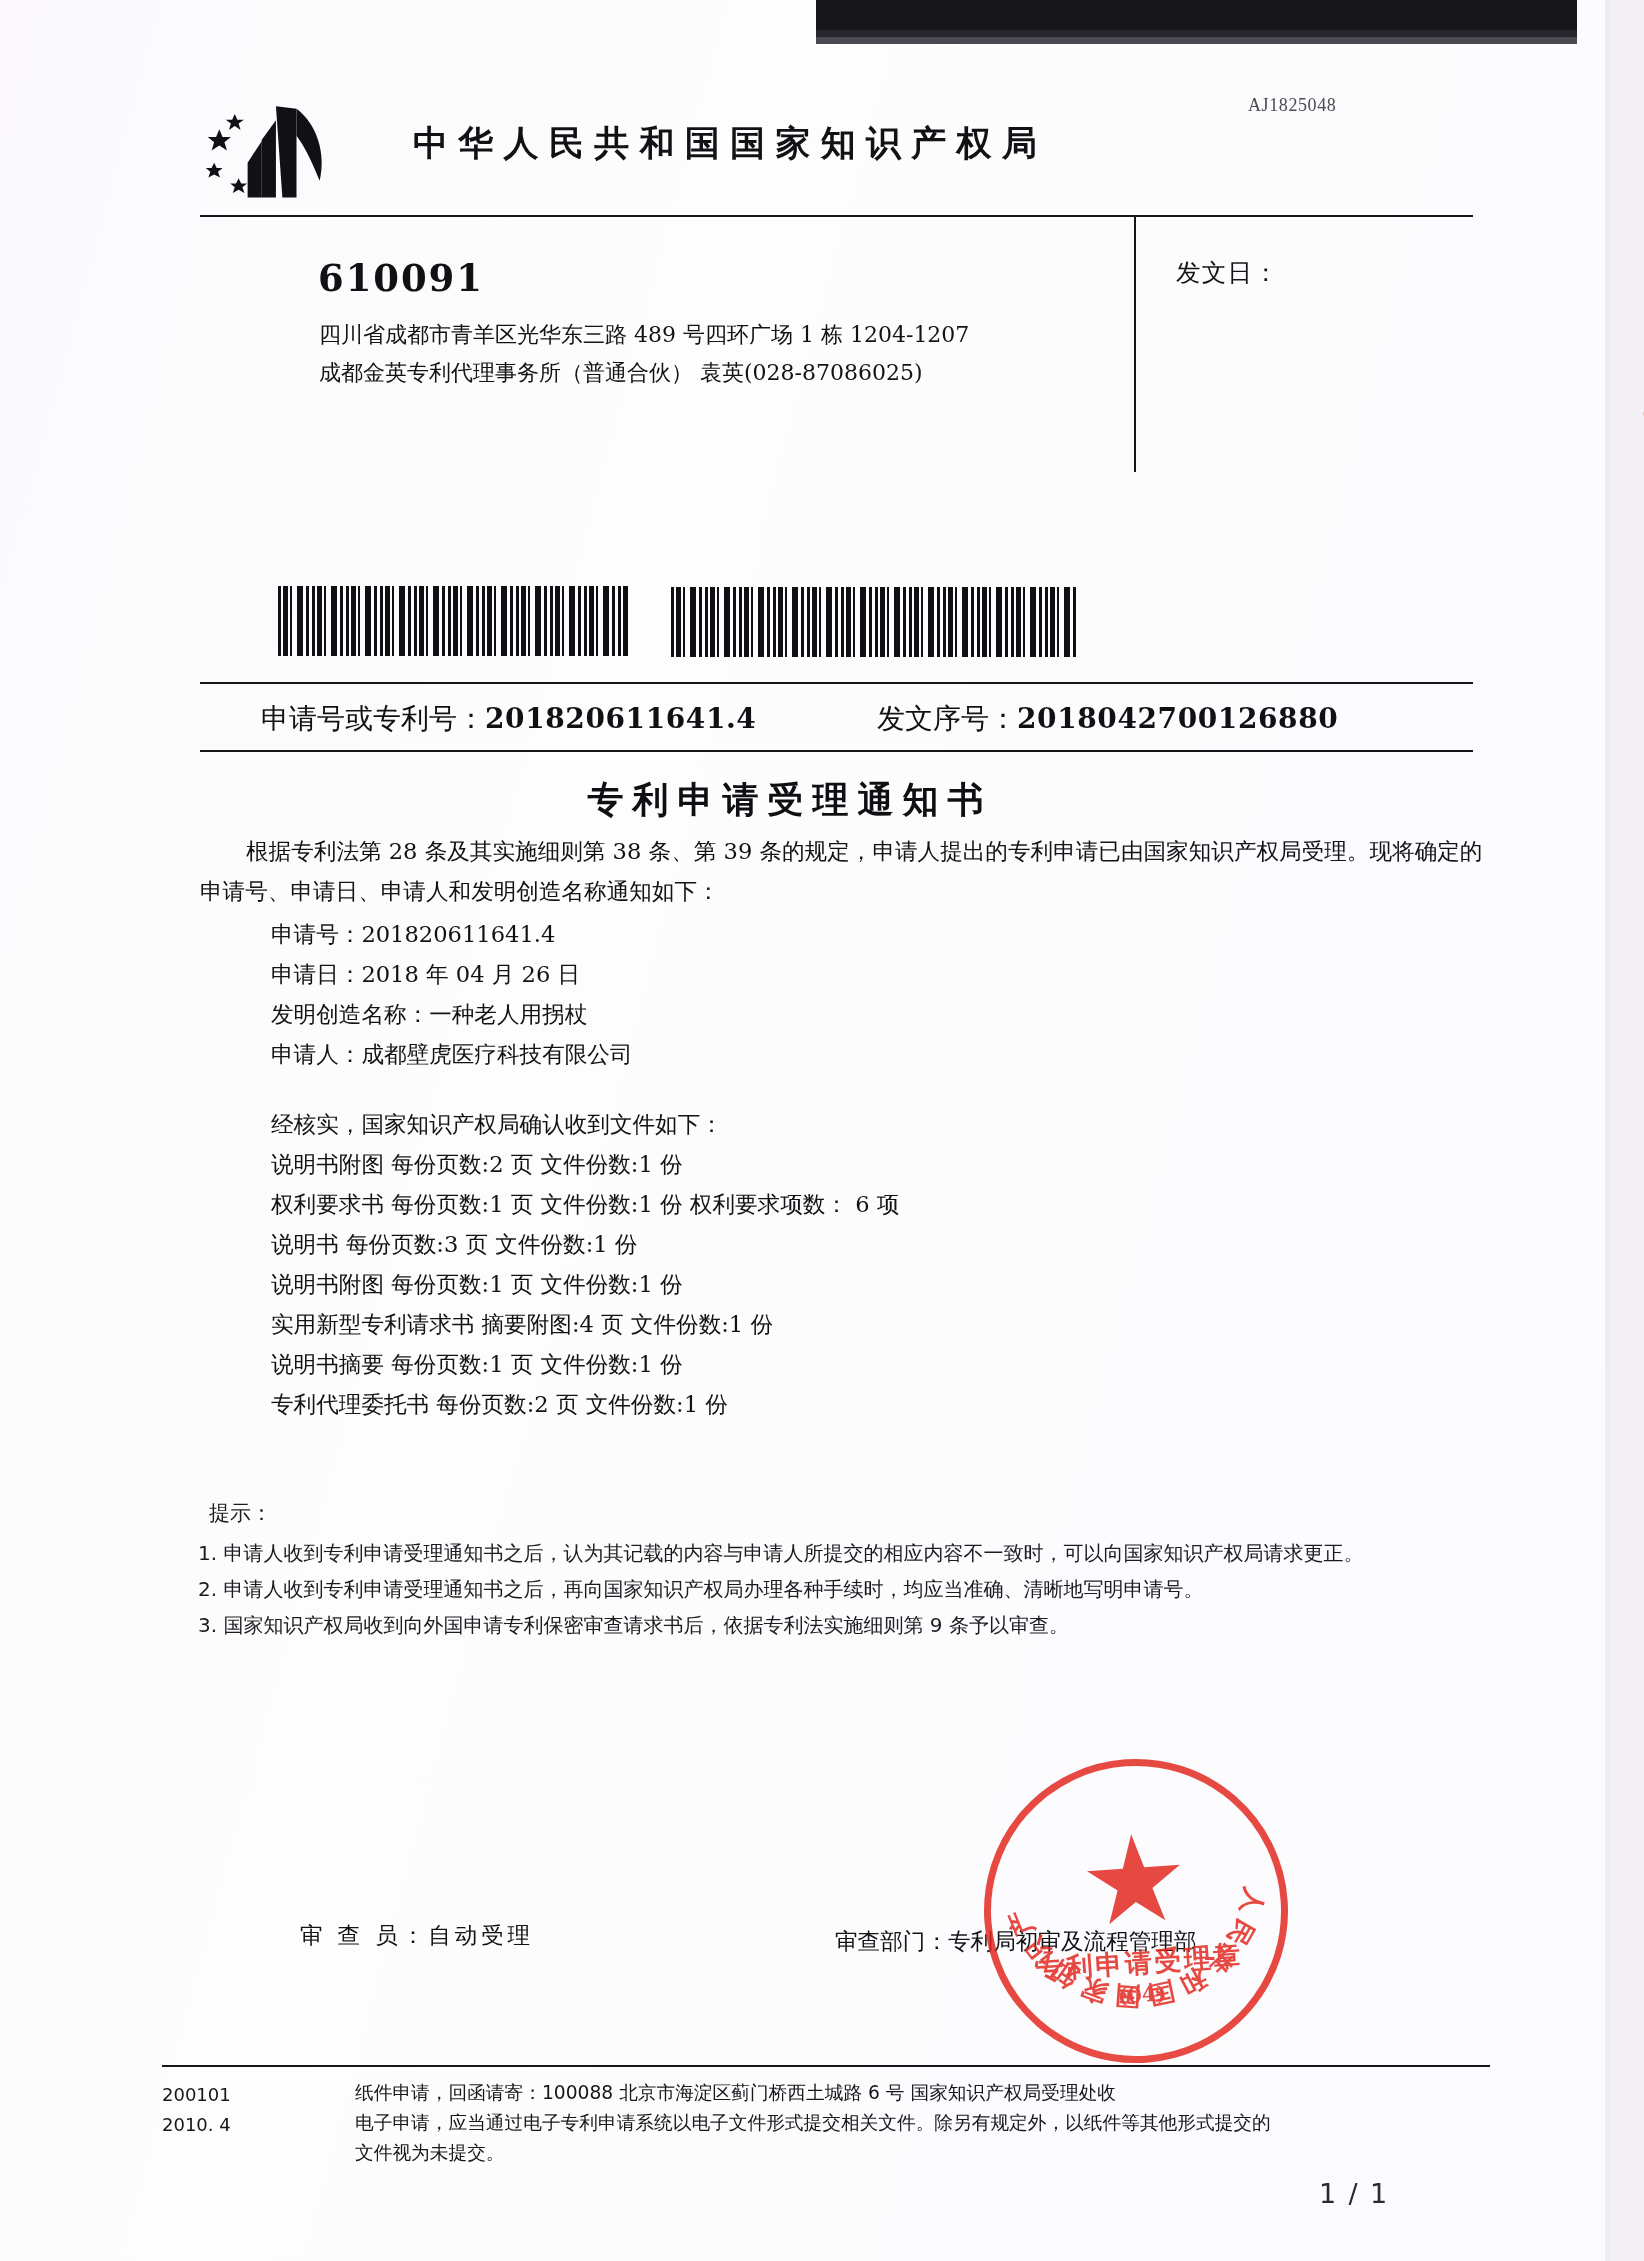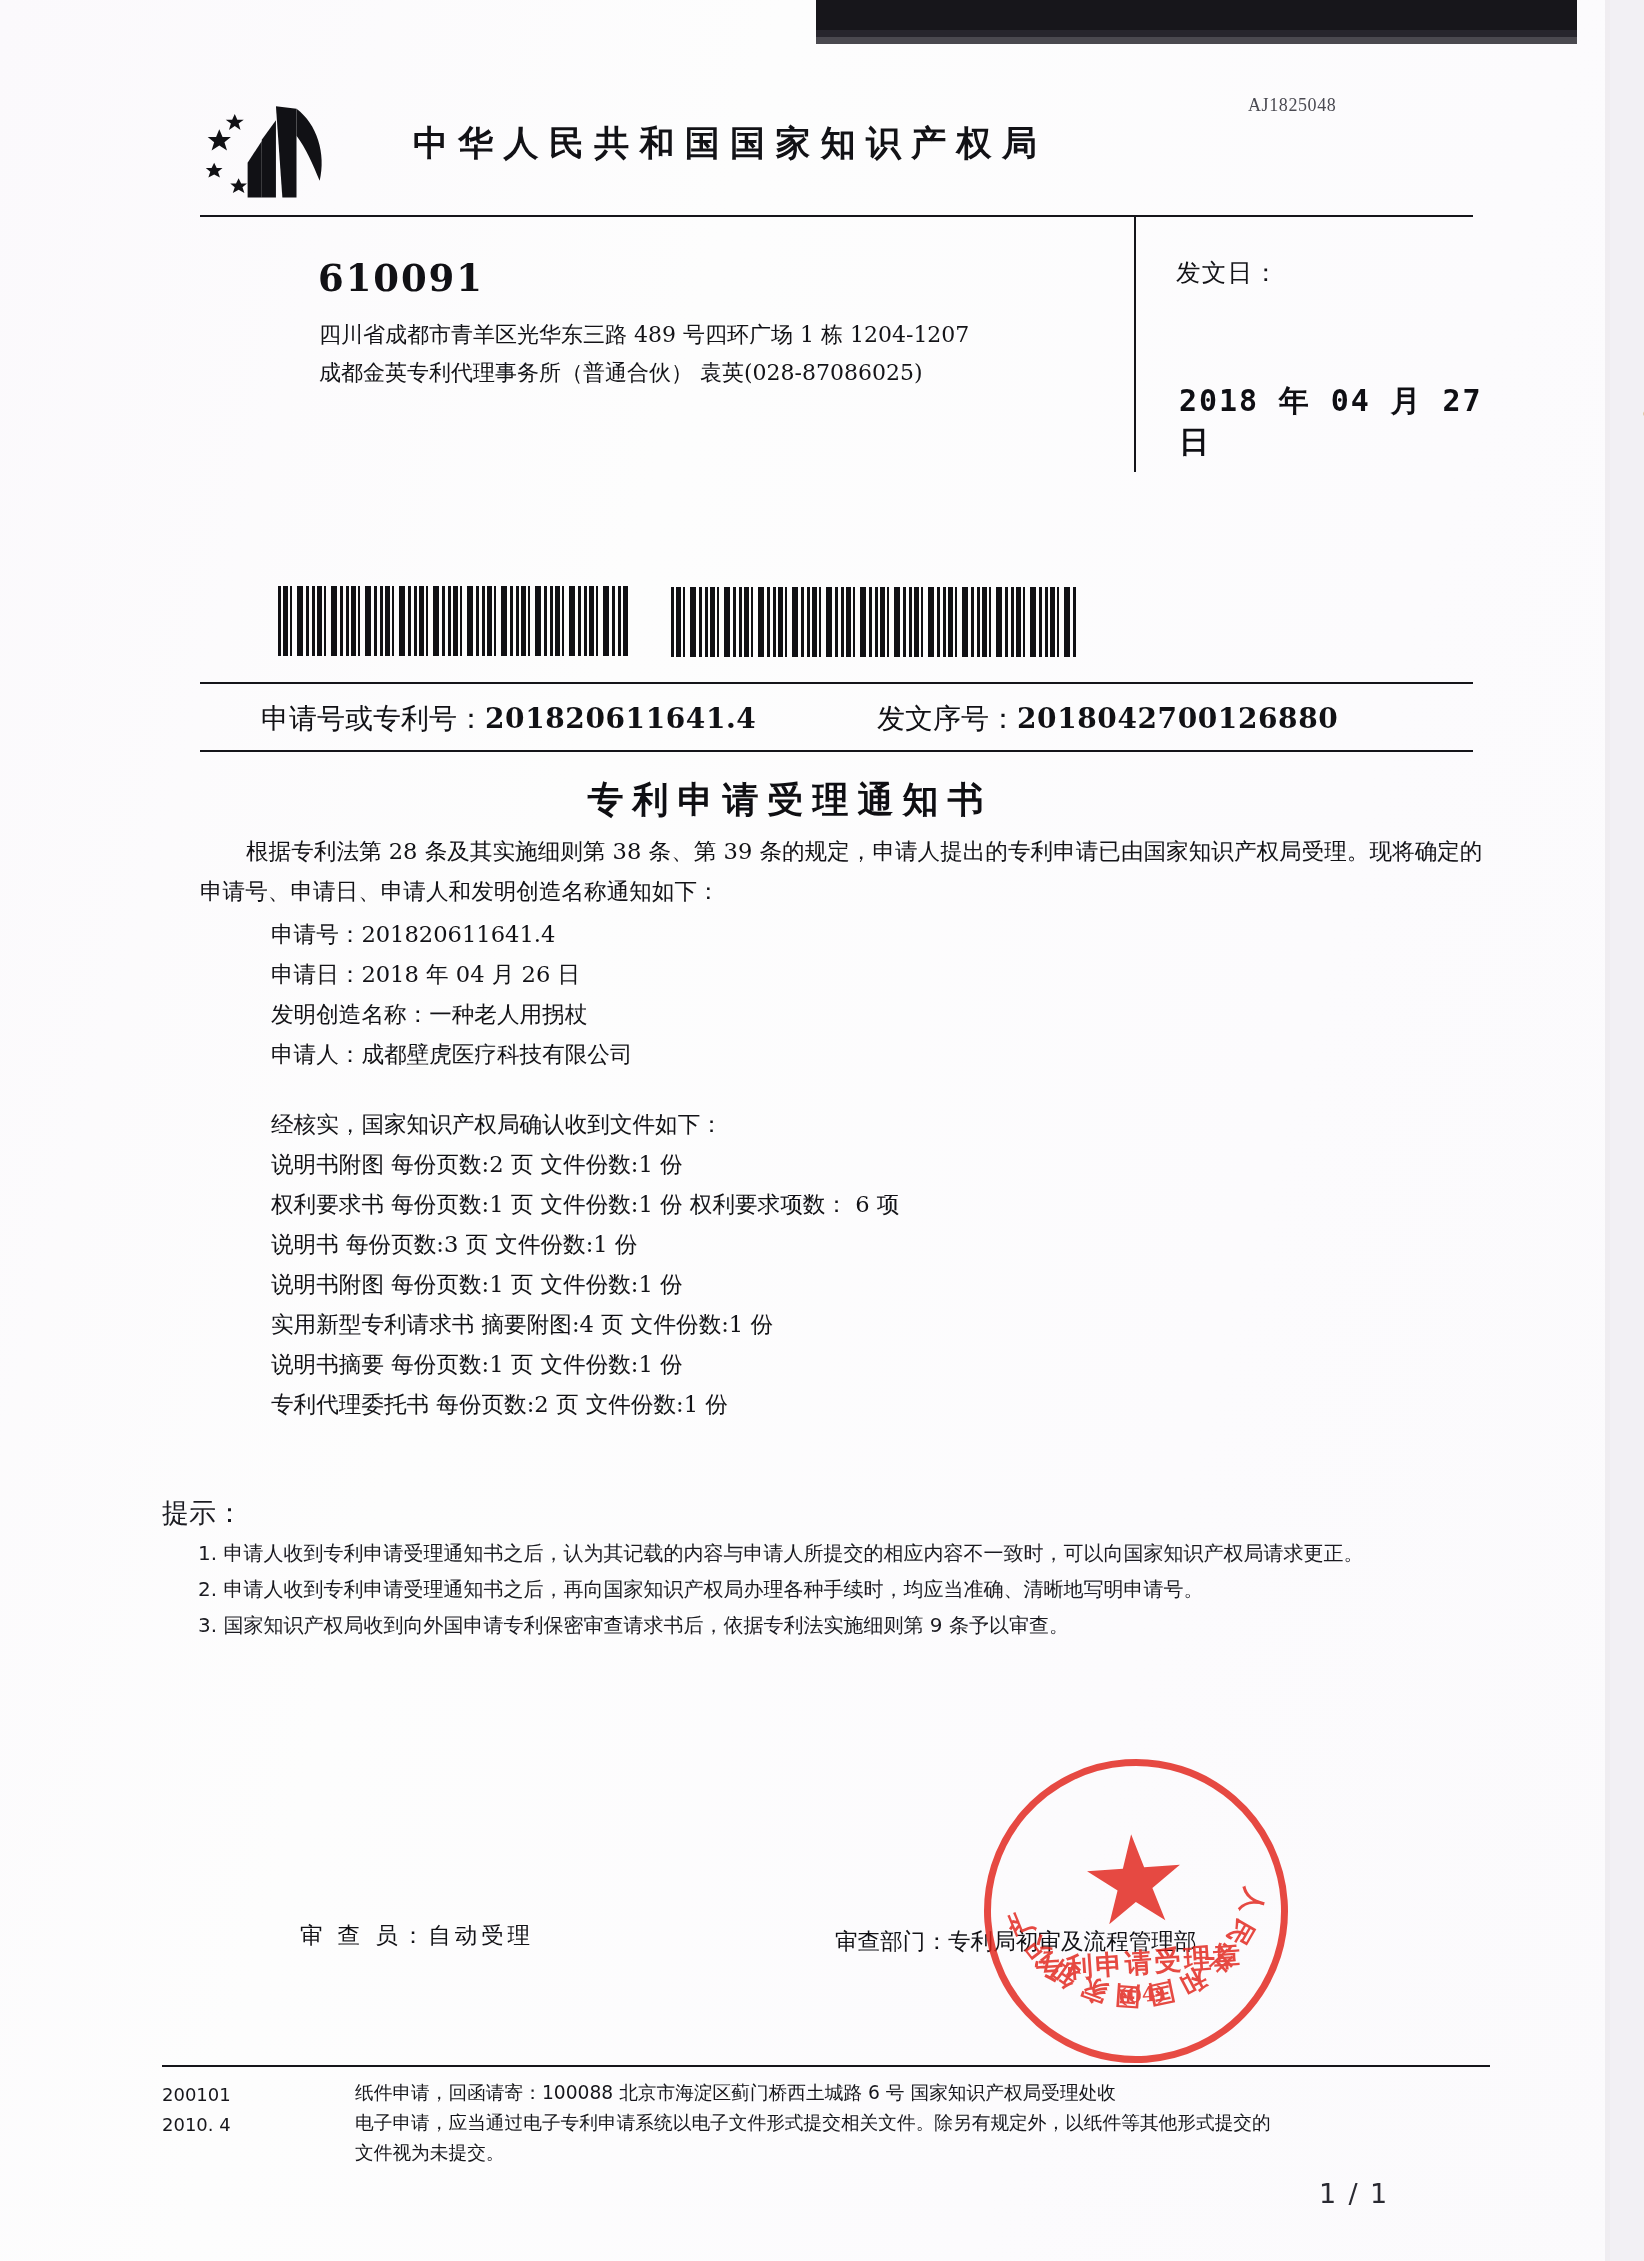--- a/index.html
+++ b/index.html
@@ -275,21 +275,22 @@
     left: 123px;
     top: 1464px;
     width: 1328px;
     font-family: "DejaVu Sans", "Liberation Sans", sans-serif;
     font-size: 20px;
     line-height: 36px;
     color: #1a1a20;
   }
   .tips-head {
     margin-bottom: 3.9px;
-    font-size: 27px;
+    font-size: 21px;
+    margin-left: 47px;
   }
   .tip {
     text-indent: 36px;
     margin: 0;
   }
 
   
   .sign-row {
     position: absolute;
     left: 161px;
@@ -436,21 +437,20 @@
       <div class="doc-code">AJ1825048</div>
     </div>
     <div class="hr-main"></div>
 
     <div class="upper-block">
       <div class="vline"></div>
       <div class="postcode">610091</div>
       <div class="addr1">四川省成都市青羊区光华东三路 489 号四环广场 1 栋 1204-1207</div>
       <div class="addr2">成都金英专利代理事务所（普通合伙）  袁英(028-87086025)</div>
       <div class="issue-label">发文日：</div>
-      <div class="issue-date">2018 年 04 月 27 日</div>
       <div class="dot-smudge"></div>
     </div>
 
     <div class="barcode" id="barcode1">
       <div class="bc-stripes"></div>
     </div>
     <div class="barcode" id="barcode2">
       <div class="bc-stripes"></div>
     </div>
     <div class="hr-under-barcode"></div>

